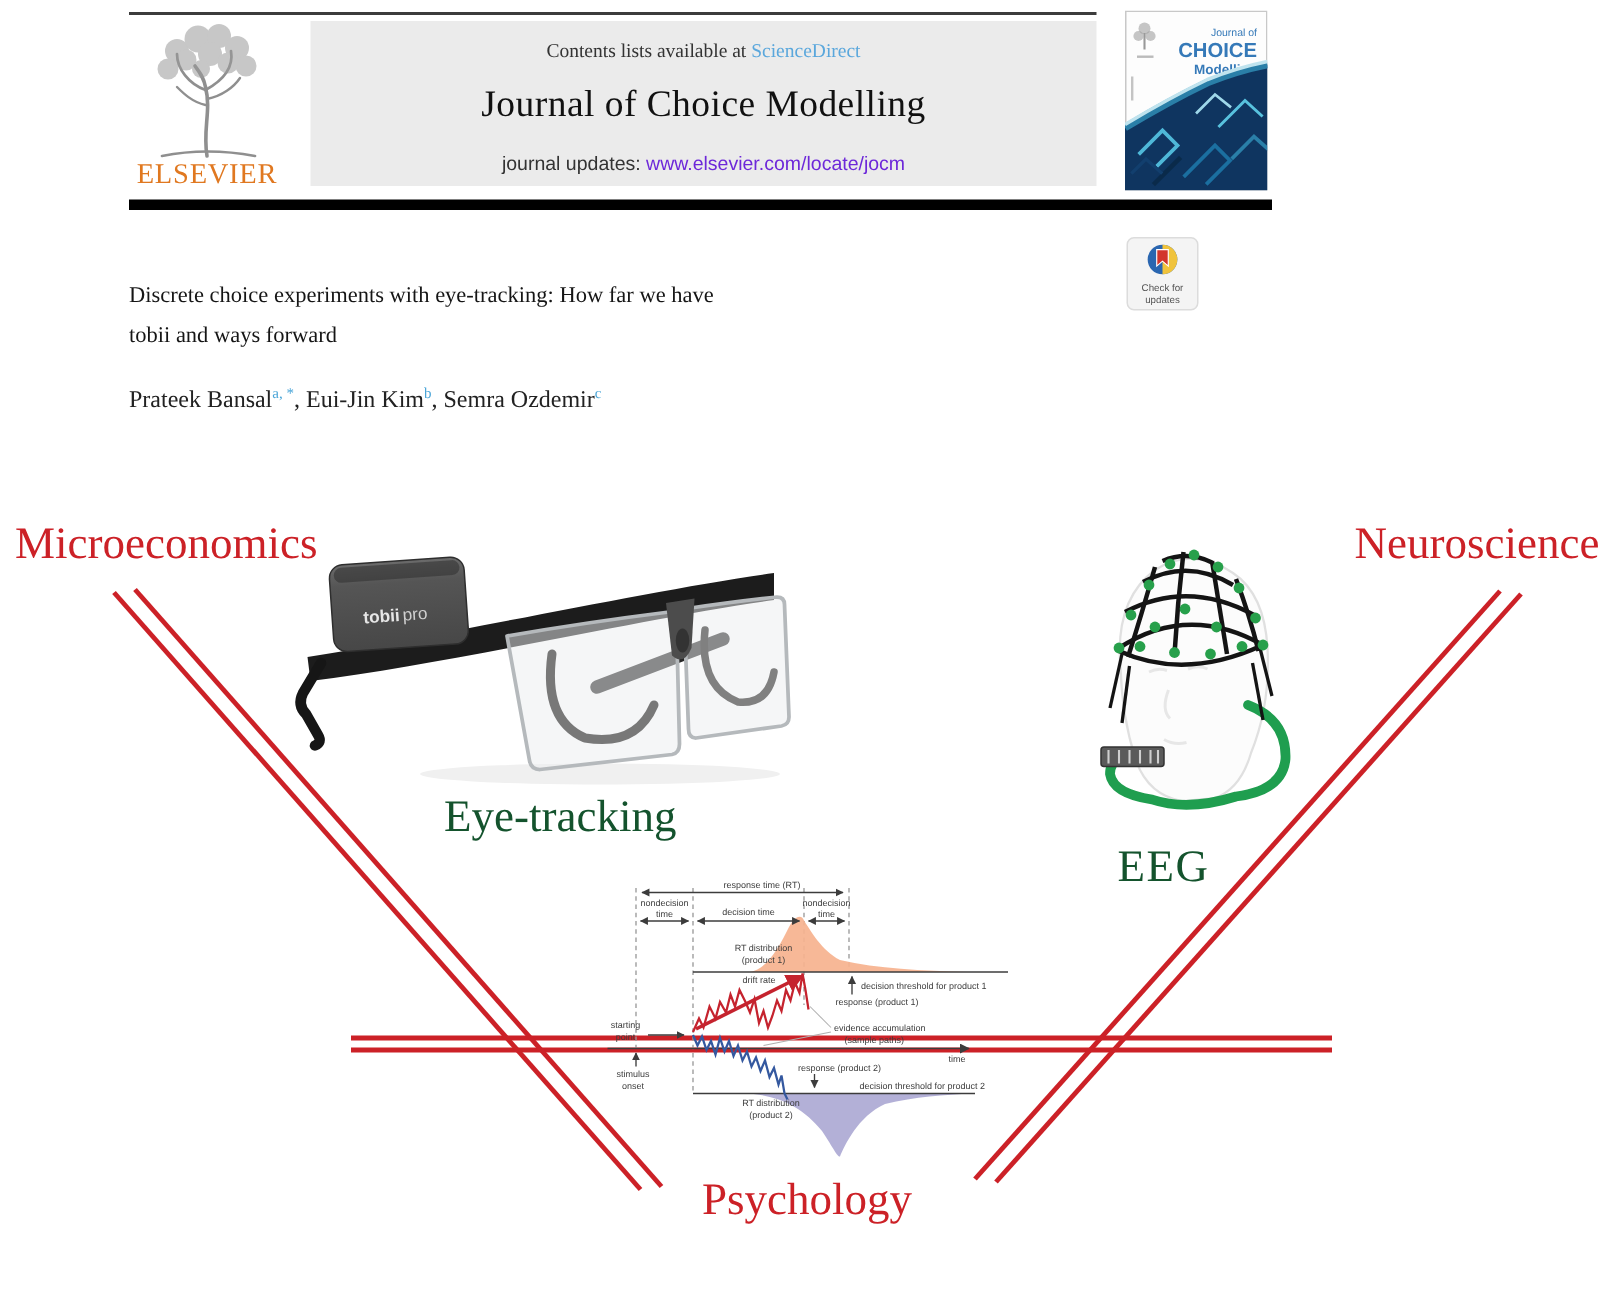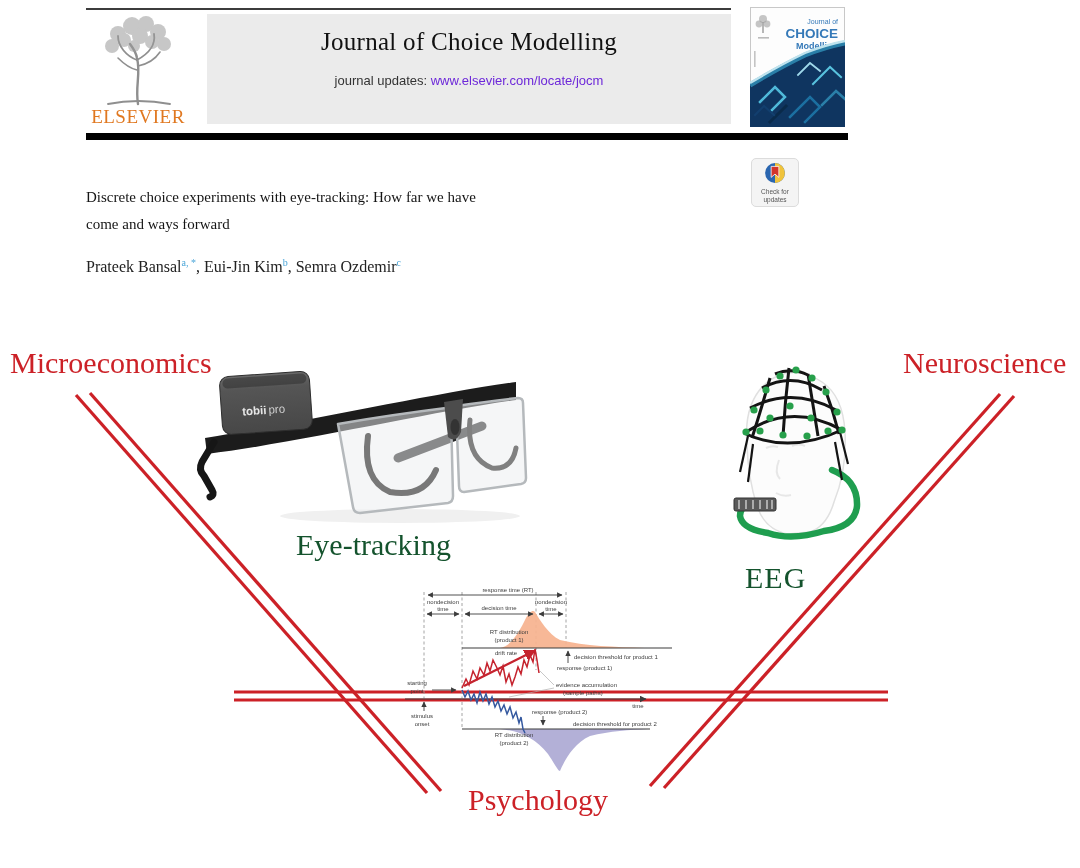--- a/index.html
+++ b/index.html
@@ -72,20 +72,23 @@
         <circle cx="38" cy="28" r="7"></circle>
           <circle cx="54" cy="24" r="8"></circle>
           <circle cx="66" cy="30" r="7"></circle>
         <circle cx="48" cy="34" r="6"></circle>
       </g>
     </svg>
     <div id="elsevier-word">ELSEVIER</div>
   </div>
 
   <div class="abs" id="journal-box">
+    <div id="contents-line">
+      <span>Contents lists available at </span><span class="link">ScienceDirect</span>
+    </div>
     <div id="journal-title">Journal of Choice Modelling</div>
     <div id="homepage-line">
       <span>journal updates: </span><span class="link">www.elsevier.com/locate/jocm</span>
     </div>
   </div>
 
   <div class="abs" id="cover">
     <svg width="95" height="120" viewBox="0 0 95 120">
       <defs>
         <clipPath id="mazeClip">
@@ -131,21 +134,21 @@
       <circle cx="10" cy="10" r="9" fill="#2a66b0"></circle>
       <path d="M10,1 A9,9 0 0 1 10,19 Z" fill="#f0c33c"></path>
       <path d="M6.5,4 h7 v10 l-3.5,-3 l-3.5,3 Z" fill="#d2352c" stroke="#fff" stroke-width="0.7"></path>
     </svg>
     <div class="txt">Check for</div>
     <div class="txt">updates</div>
   </div>
 
   <div class="abs" id="title">
     <div>Discrete choice experiments with eye-tracking: How far we have</div>
-    <div>come and ways forward</div>
+    <div>tobii and ways forward</div>
   </div>
 
   <div class="abs" id="authors">
     <span>Prateek Bansal</span><span class="sup">a, *</span><span>, </span><span>Eui-Jin Kim</span><span class="sup">b</span><span>, </span><span>Semra Ozdemir</span><span class="sup">c</span>
   </div>
 
   <div class="abs red-label" id="lbl-micro">Microeconomics</div>
   <div class="abs red-label" id="lbl-neuro">Neuroscience</div>
   <div class="abs blue-label" id="lbl-eye">Eye-tracking</div>
   <div class="abs blue-label" id="lbl-eeg">EEG</div>

